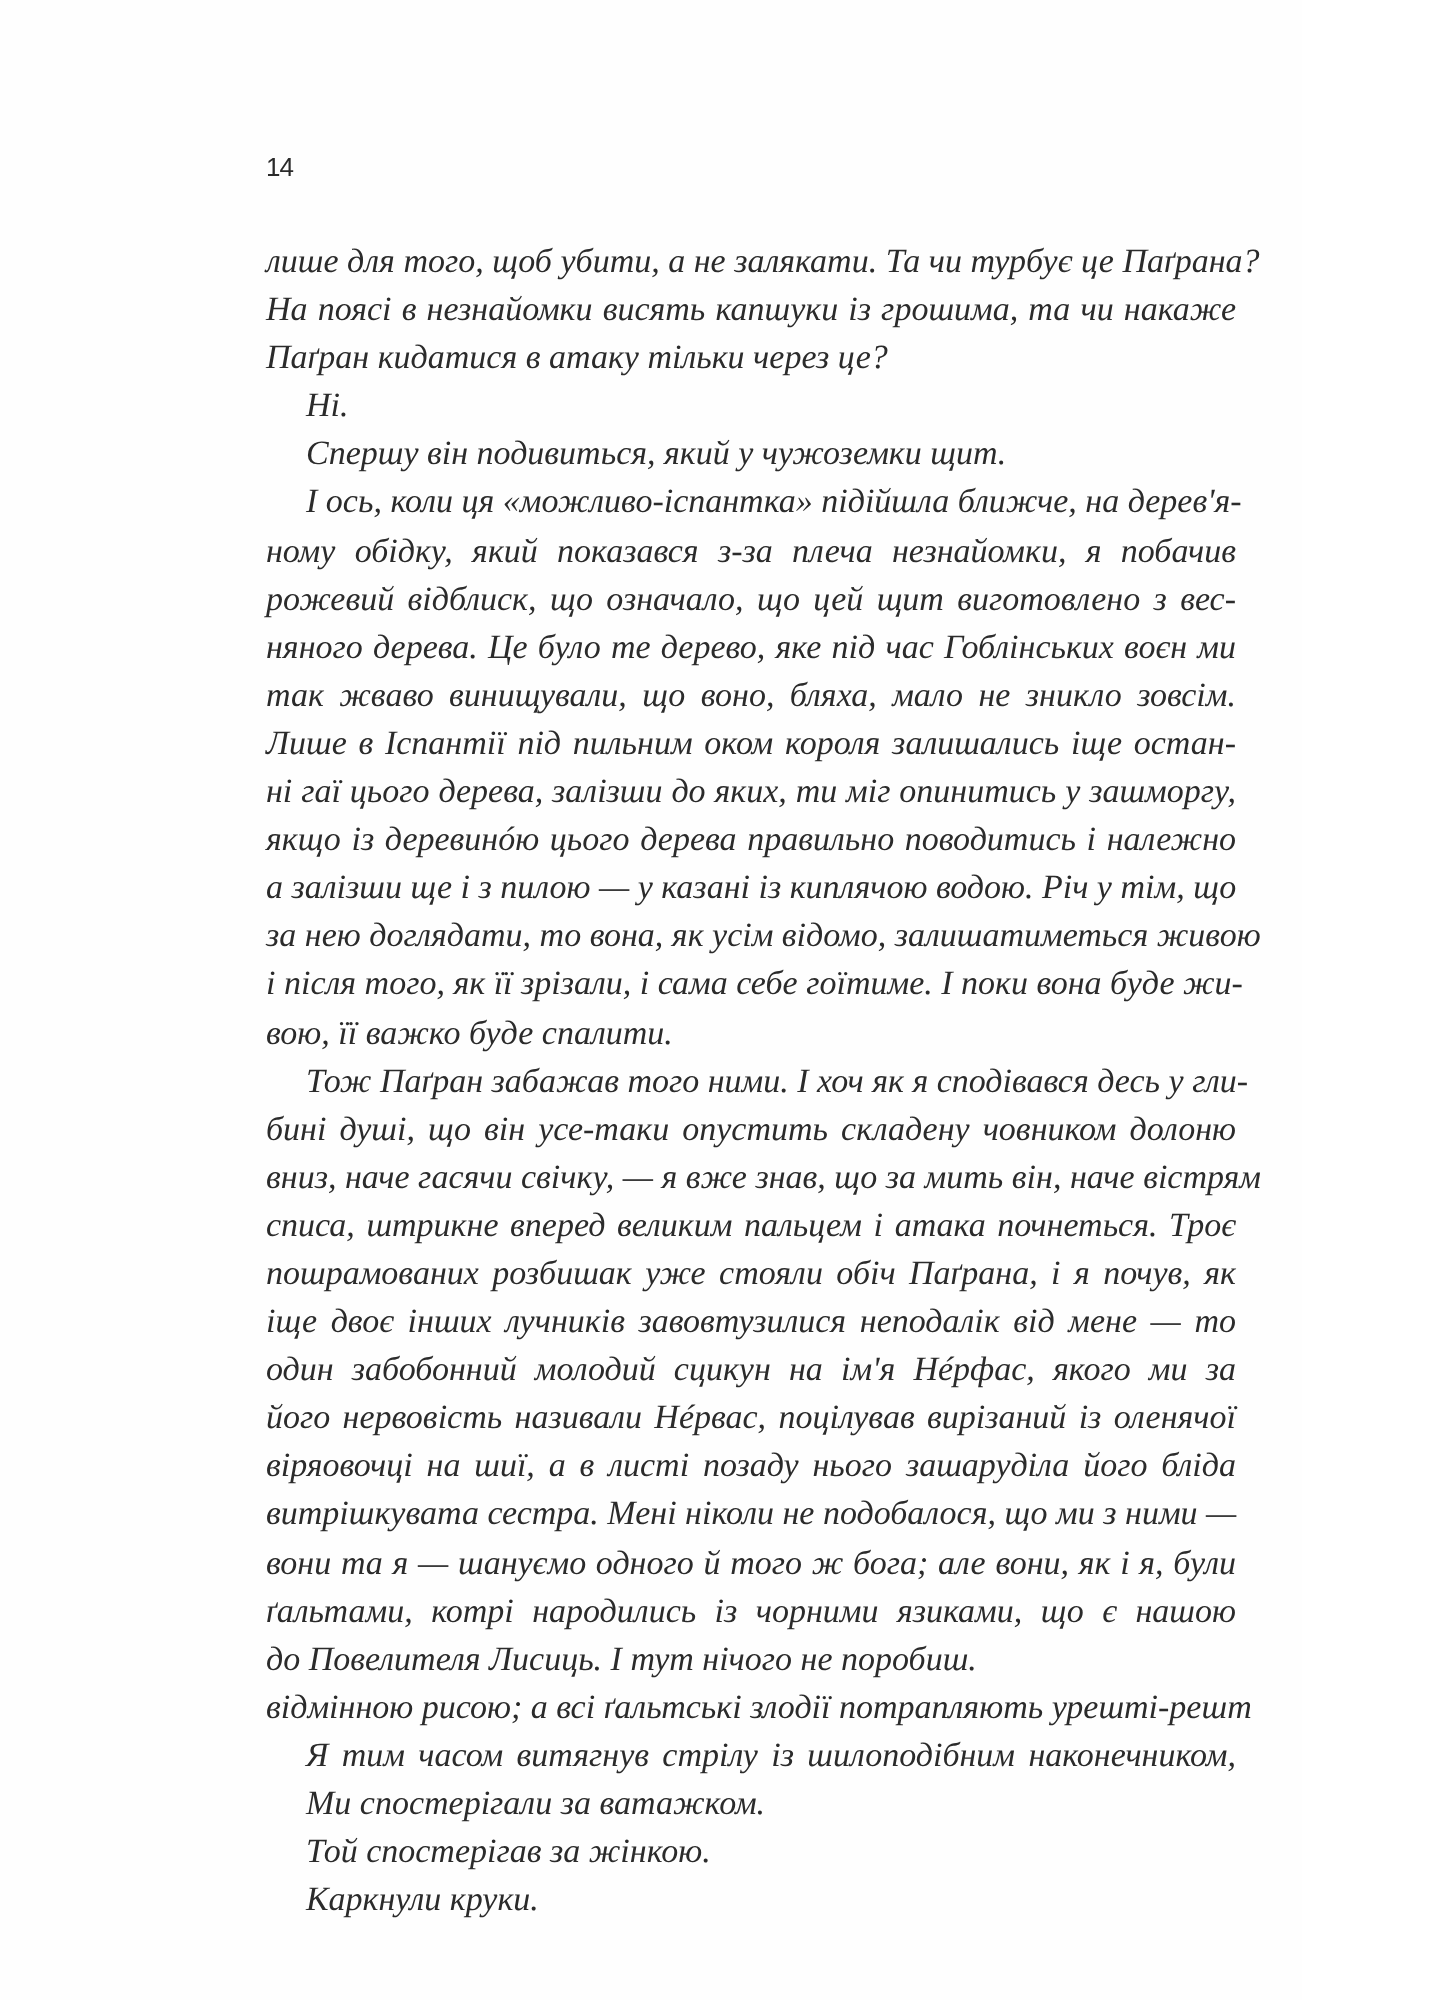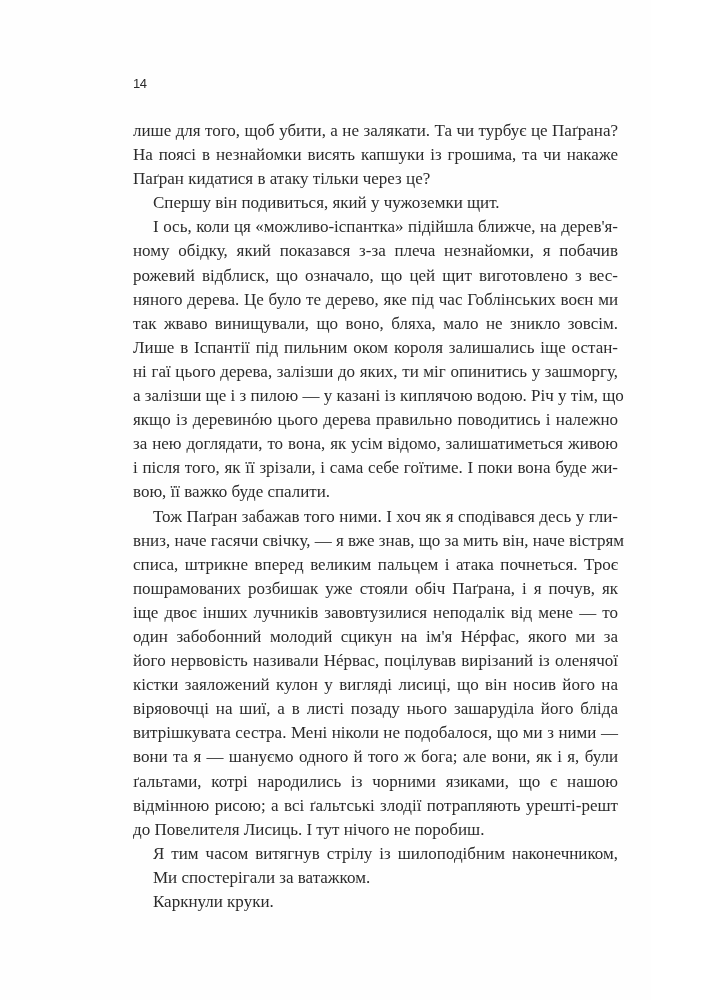--- a/index.html
+++ b/index.html
@@ -18,58 +18,60 @@
     font-size: 13px; color: #2a2a2a;
     letter-spacing: -0.5px;
   }
   .body-text {
     position: absolute; left: 133px; top: 119px; width: 485px;
     font-family: "Liberation Serif", serif;
     font-size: 17px; line-height: 24.1px; color: #2b2b2b;
   }
   .line {
     display: block; white-space: nowrap;
-    text-align: justify; text-align-last: justify;
+    text-align: justify; text-align-last: justify; font-style: italic;
   }
   .line.last { text-align-last: left; }
   .line.indent { padding-left: 20px; }
 </style>
 </head>
 <body>
 
 <div class="page">
   <div class="page-number">14</div>
   <div class="body-text" id="body-text">
       <span class="line">лише для того, щоб убити, а не залякати. Та чи турбує це Паґрана?</span>
       <span class="line">На поясі в незнайомки висять капшуки із грошима, та чи накаже</span>
       <span class="line last">Паґран кидатися в атаку тільки через це?</span>
+      <span class="line indent last">Ні.</span>
       <span class="line indent last">Спершу він подивиться, який у чужоземки щит.</span>
       <span class="line indent">І ось, коли ця «можливо-іспантка» підійшла ближче, на дерев'я-</span>
       <span class="line">ному обідку, який показався з-за плеча незнайомки, я побачив</span>
       <span class="line">рожевий відблиск, що означало, що цей щит виготовлено з вес-</span>
       <span class="line">няного дерева. Це було те дерево, яке під час Гоблінських воєн ми</span>
       <span class="line">так жваво винищували, що воно, бляха, мало не зникло зовсім.</span>
       <span class="line">Лише в Іспантії під пильним оком короля залишались іще остан-</span>
       <span class="line">ні гаї цього дерева, залізши до яких, ти міг опинитись у зашморгу,</span>
+      <span class="line">якщо із деревинóю цього дерева правильно поводитись і належно</span>
       <span class="line">а залізши ще і з пилою — у казані із киплячою водою. Річ у тім, що</span>
-      <span class="line">якщо із деревинóю цього дерева правильно поводитись і належно</span>
       <span class="line">за нею доглядати, то вона, як усім відомо, залишатиметься живою</span>
       <span class="line">і після того, як її зрізали, і сама себе гоїтиме. І поки вона буде жи-</span>
       <span class="line last">вою, її важко буде спалити.</span>
       <span class="line indent">Тож Паґран забажав того ними. І хоч як я сподівався десь у гли-</span>
+      <span class="line">бині душі, що він усе-таки опустить складену човником долоню</span>
       <span class="line">вниз, наче гасячи свічку, — я вже знав, що за мить він, наче вістрям</span>
       <span class="line">списа, штрикне вперед великим пальцем і атака почнеться. Троє</span>
       <span class="line">пошрамованих розбишак уже стояли обіч Паґрана, і я почув, як</span>
       <span class="line">іще двоє інших лучників завовтузилися неподалік від мене — то</span>
       <span class="line">один забобонний молодий сцикун на ім'я Нéрфас, якого ми за</span>
       <span class="line">його нервовість називали Нéрвас, поцілував вирізаний із оленячої</span>
-      <span class="line">кістки заяложений кулон у вигляді лисиці, що він носив його на</span>
       <span class="line">віряовочці на шиї, а в листі позаду нього зашаруділа його бліда</span>
       <span class="line">витрішкувата сестра. Мені ніколи не подобалося, що ми з ними —</span>
       <span class="line">вони та я — шануємо одного й того ж бога; але вони, як і я, були</span>
       <span class="line">ґальтами, котрі народились із чорними язиками, що є нашою</span>
+      <span class="line last">до Повелителя Лисиць. І тут нічого не поробиш.</span>
       <span class="line">відмінною рисою; а всі ґальтські злодії потрапляють урешті-решт</span>
-      <span class="line last">до Повелителя Лисиць. І тут нічого не поробиш.</span>
       <span class="line indent">Я тим часом витягнув стрілу із шилоподібним наконечником,</span>
       <span class="line indent last">Ми спостерігали за ватажком.</span>
+      <span class="line indent last">Той спостерігав за жінкою.</span>
       <span class="line indent last">Каркнули круки.</span>
     </div>
 </div>
 
 </body></html>

